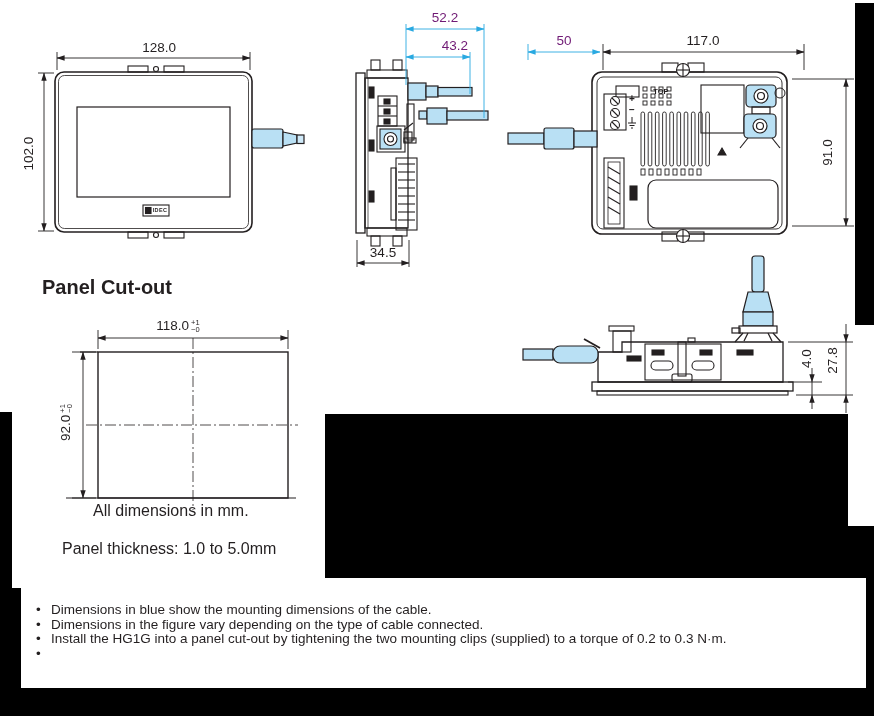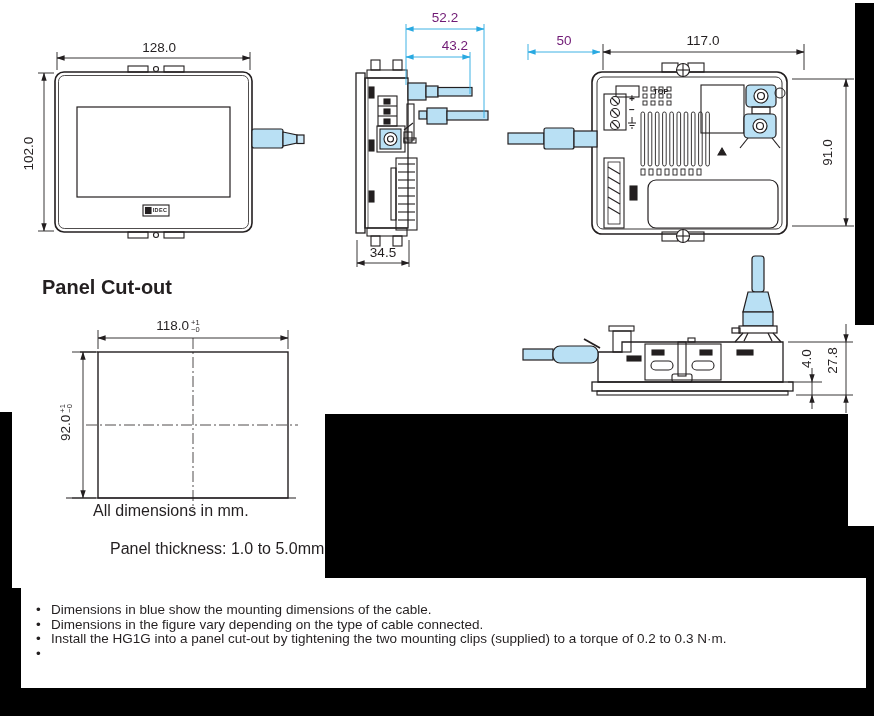--- a/index.html
+++ b/index.html
@@ -355,21 +355,21 @@
   </div>
   <div class="dim rot tolwrap" style="left:39px;top:415px;width:52px;">
     <span>92.0</span>
     <span class="tol">
       <span>+1</span>
       <span>−0</span>
     </span>
   </div>
 
   <div class="note" style="left:57px;top:502px;margin-left:36px;">All dimensions in mm.</div>
-  <div class="note" style="left:62px;top:540px;margin-left:48px;">Panel thickness: 1.0 to 5.0mm</div>
+  <div class="note" style="left:62px;top:540px;">Panel thickness: 1.0 to 5.0mm</div>
 
   <div class="tinytext" style="left:650px;top:86.5px;width:22px;font-size:7.5px;text-align:center;">TOP</div>
   <div class="tinytext" style="left:629px;top:94px;font-size:10px;line-height:10px;">+</div>
   <div class="tinytext" style="left:629px;top:105px;font-size:10px;line-height:10px;">−</div>
   <div class="tinytext" style="left:152px;top:206.5px;width:16px;font-size:5.5px;text-align:center;letter-spacing:0.4px;">IDEC</div>
 
   <div class="bullets">
     <div class="row">
       <span class="b">•</span>
       <span>Dimensions in blue show the mounting dimensions of the cable.</span>

